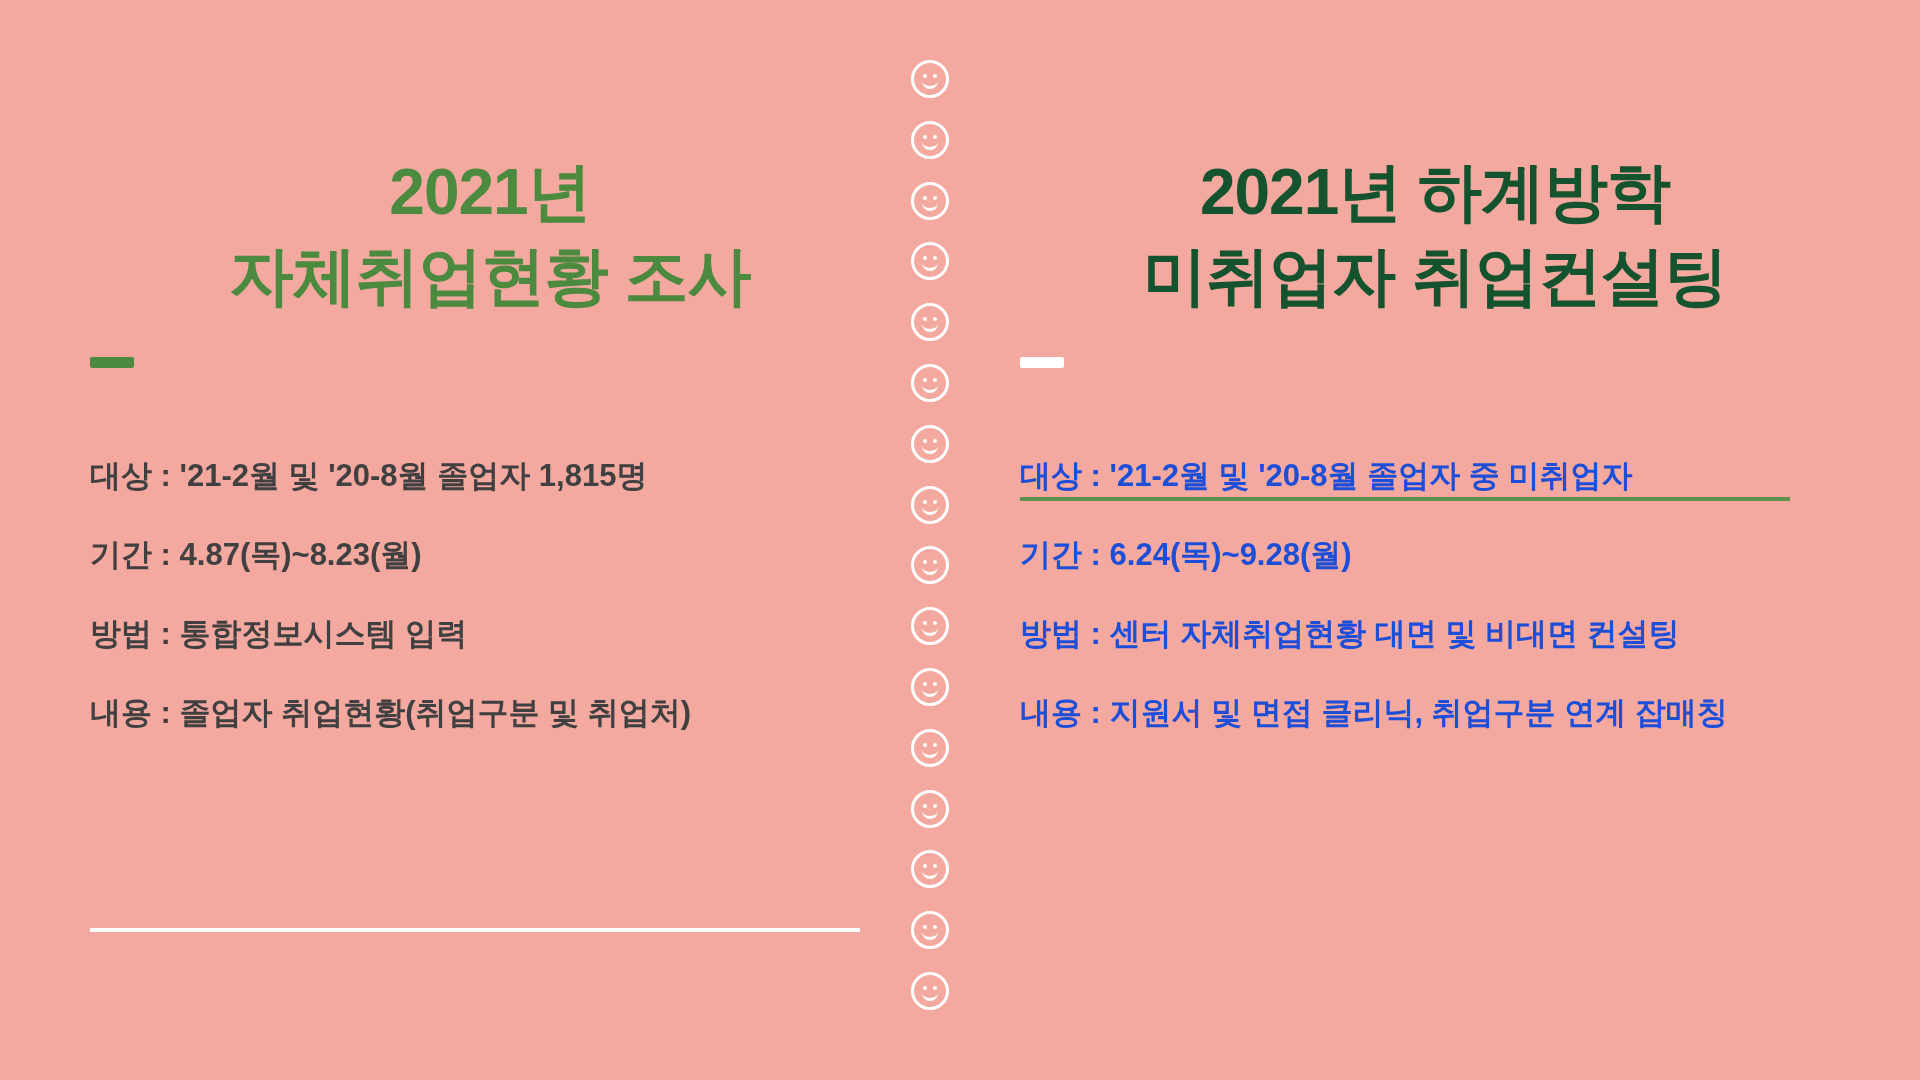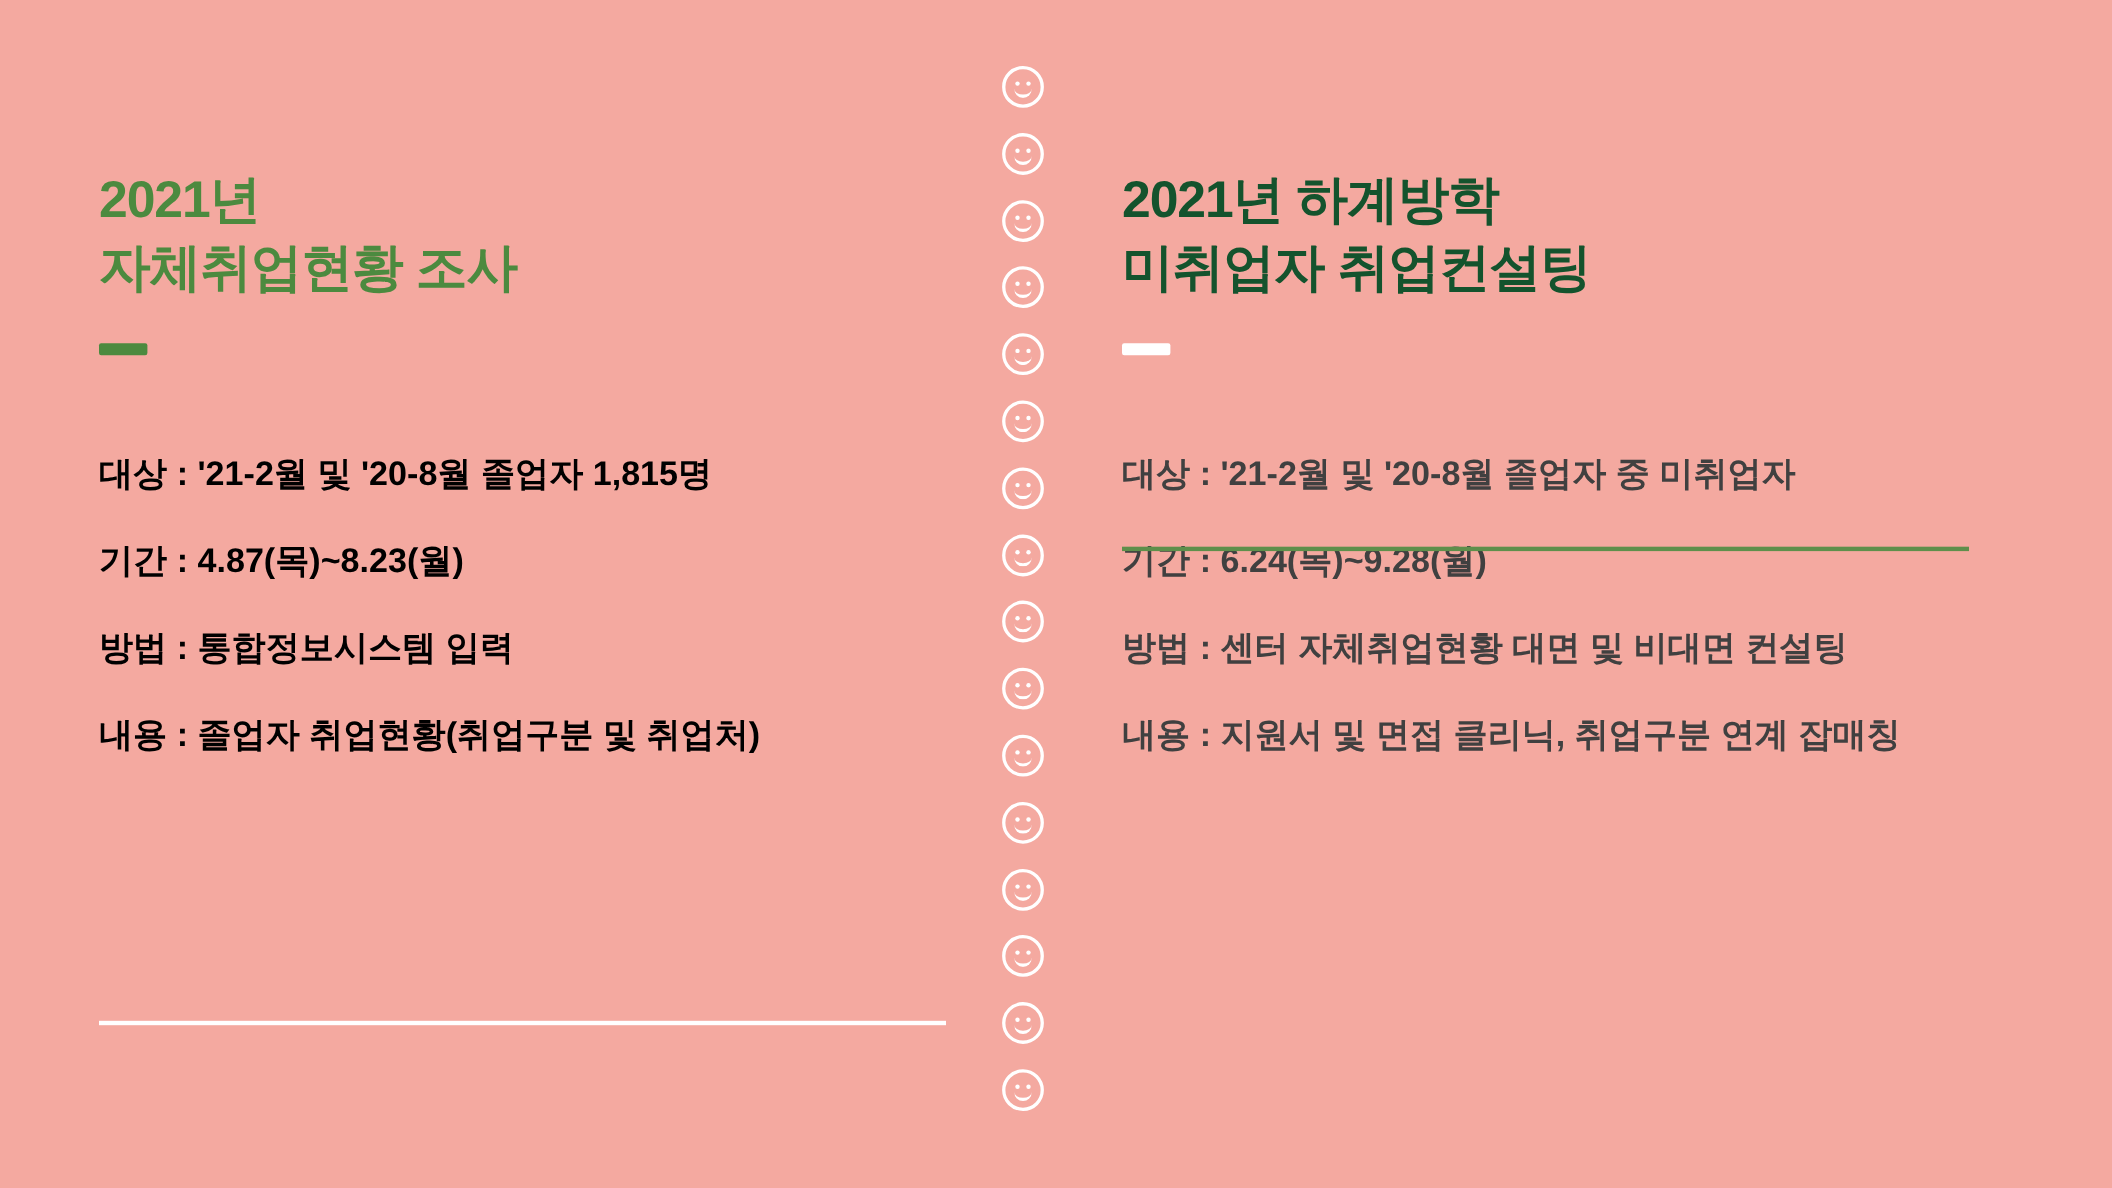--- a/index.html
+++ b/index.html
@@ -67,25 +67,26 @@
   .panel {
     position: absolute;
     top: 150px;
     width: 800px;
   }
   .panel-left  { left: 90px; }
   .panel-right { left: 1020px; width: 830px; }
 
   .headline {
     font-weight: 800;
-    font-size: 47px;
+    font-size: 64px;
     line-height: 1.32;
     letter-spacing: -1px;
     margin: 0;
     white-space: pre-line;
+    text-align: center;
   }
   .headline-green { color: #4C8A3F; }
   .headline-white { color: #14532d; }
 
   .dash {
     margin-top: 38px;
     width: 44px;
     height: 11px;
     border-radius: 2px;
   }
@@ -95,22 +96,22 @@
   .details {
     margin-top: 92px;
   }
   .detail-line {
     font-weight: 700;
     font-size: 31px;
     line-height: 1.0;
     margin-bottom: 48px;
     white-space: nowrap;
   }
-  .detail-green { color: #000000; }
-  .detail-white { color: #404040; }
+  .detail-green { color: #404040; }
+  .detail-white { color: #1d4ed8; }
 
   
   .rule-left {
     position: absolute;
     left: 90px;
     top: 928px;
     width: 770px;
     height: 4px;
     background: #FFFFFF;
   }

